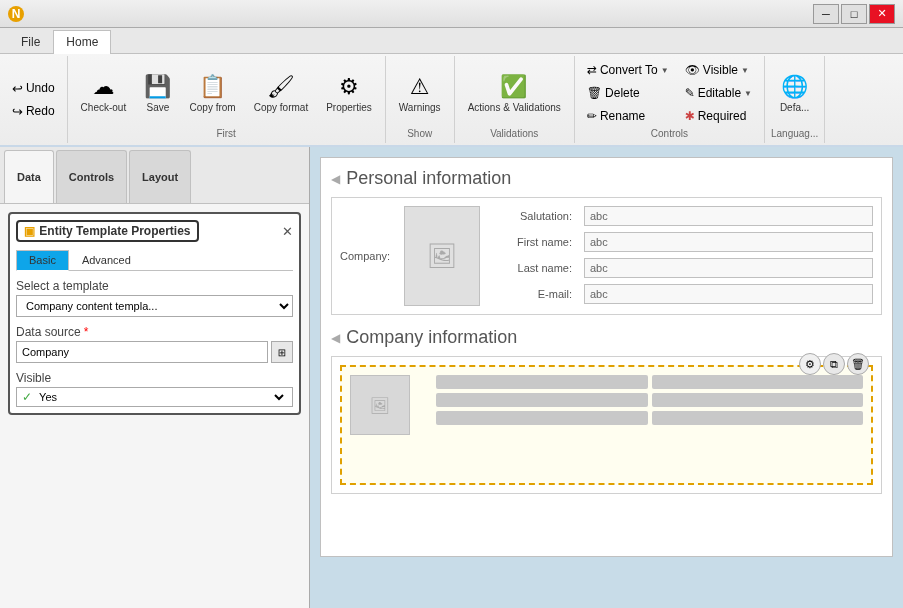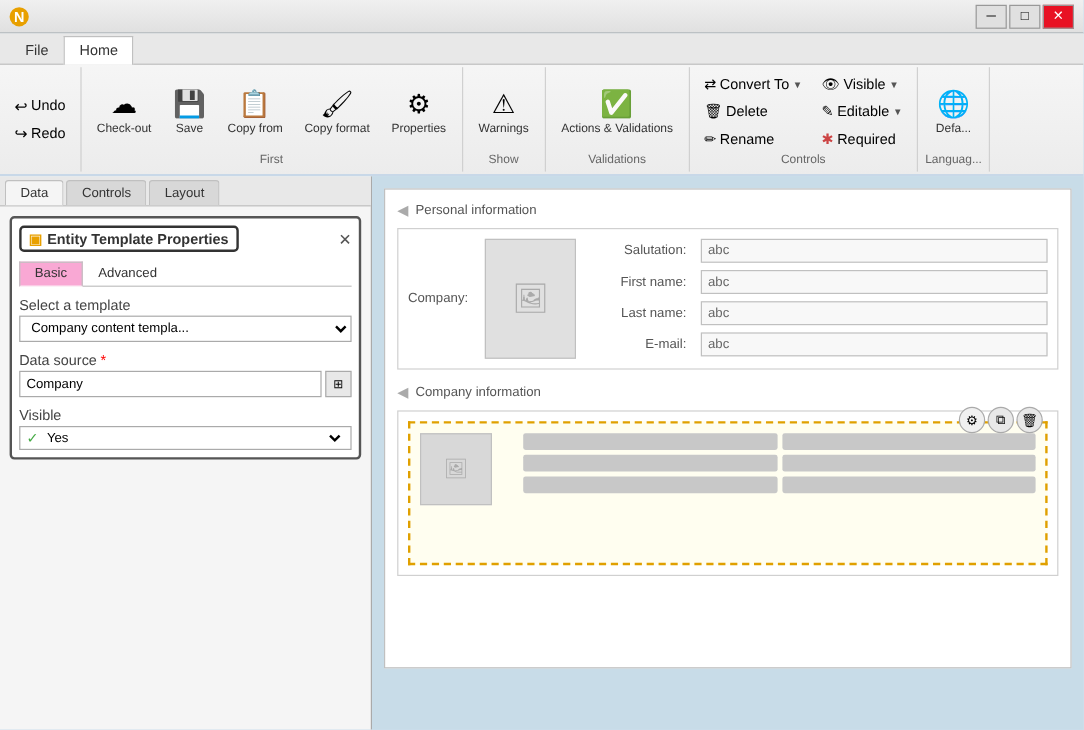--- a/index.html
+++ b/index.html
@@ -115,28 +115,29 @@
       flex-direction: column;
     }
     .panel-tabs-bar {
       display: flex;
       background: #e8e8e8;
       border-bottom: 1px solid #c0c0c0;
       padding: 3px 4px 0;
       gap: 2px;
     }
     .panel-tab {
-      padding: 4px 12px;
+      padding: 20px 12px;
       cursor: pointer;
       border: 1px solid #c0c0c0;
       border-bottom: none;
       background: #d8d8d8;
       font-size: 11px;
       color: #333;
       border-radius: 3px 3px 0 0;
+      font-weight: bold;
     }
     .panel-tab.active { background: #f5f5f5; border-bottom-color: #f5f5f5; }
 
     
     .entity-props-box {
       margin: 8px;
       border: 2px solid #555;
       border-radius: 4px;
       background: white;
       padding: 6px;
@@ -167,21 +168,21 @@
     .inner-tab {
       padding: 3px 12px;
       cursor: pointer;
       font-size: 11px;
       color: #333;
       border: 1px solid transparent;
     }
     .inner-tab.active {
       border-color: #c0c0c0;
       border-bottom-color: white;
-      background: #f9a8d4;
+      background: #0ea5e9;
       margin-bottom: -1px;
     }
     .form-group { margin-bottom: 8px; }
     .form-label { font-size: 11px; color: #444; margin-bottom: 2px; display: flex; align-items: center; gap: 3px; }
     .required { color: red; }
     .form-input-row { display: flex; gap: 3px; }
     .form-input {
       flex: 1;
       border: 1px solid #aaa;
       padding: 3px 5px;
@@ -248,21 +249,21 @@
     }
 
     
     .section-header {
       display: flex;
       align-items: center;
       gap: 6px;
       margin-bottom: 8px;
     }
     .section-arrow { color: #aaa; font-size: 12px; }
-    .section-title { font-size: 11px; color: #555; font-weight: normal; }
+    .section-title { font-size: 18px; color: #555; font-weight: normal; }
 
     
     .personal-info-section {
       border: 1px solid #d0d0d0;
       margin-bottom: 12px;
       padding: 8px;
     }
     .picture-placeholder {
       width: 100px;
       height: 100px;

